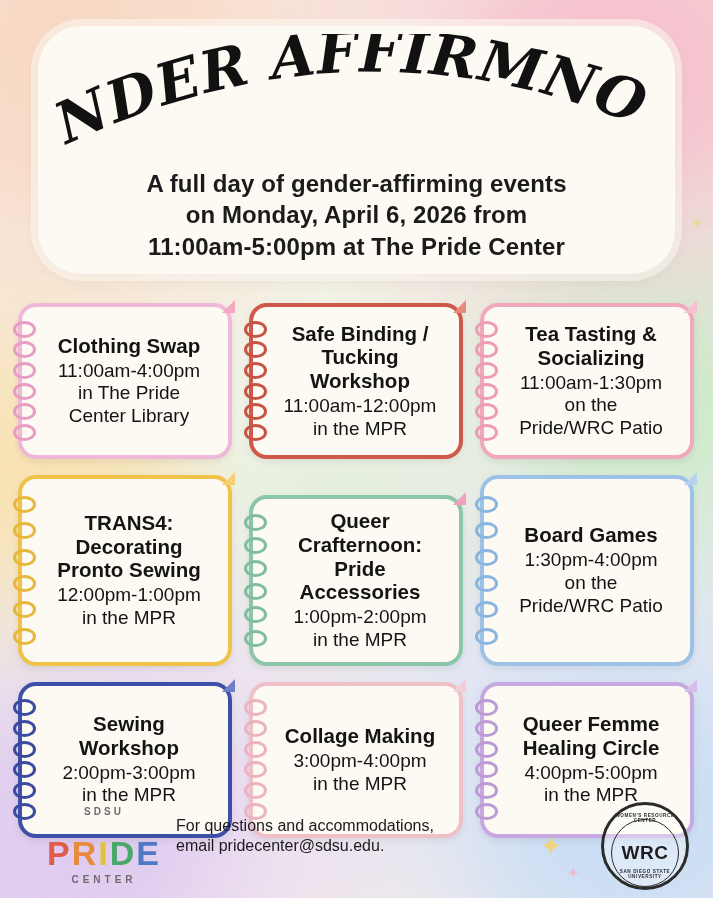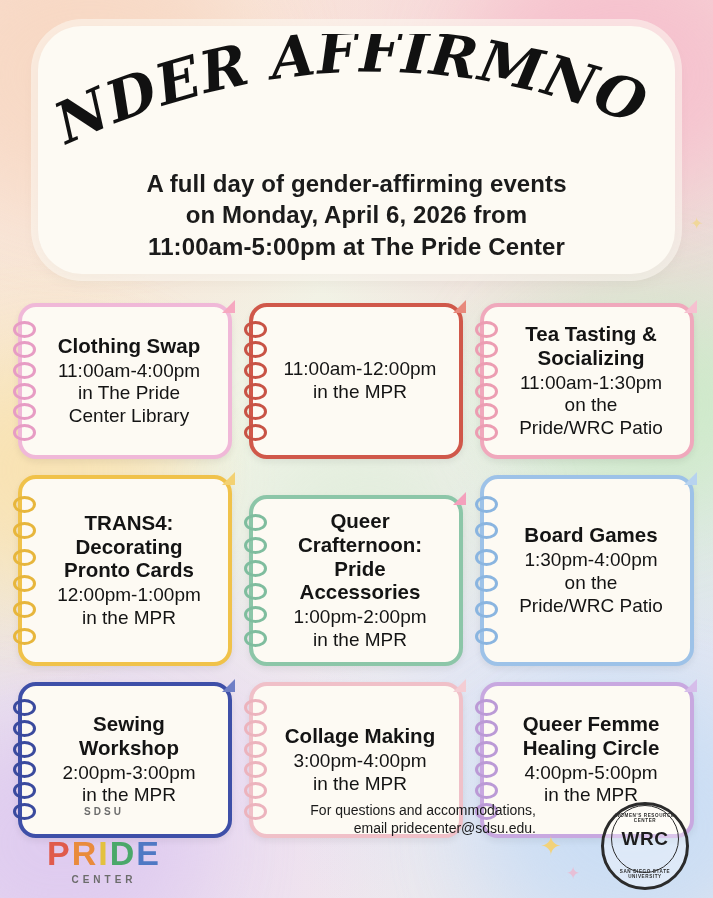--- a/index.html
+++ b/index.html
@@ -189,41 +189,41 @@
   .center-word {
     font-size: 10px;
     letter-spacing: 4px;
     color: #6c6c6c;
     font-weight: bold;
     margin-top: 2px;
   }
   .contact {
     position: absolute;
     left: 176px;
-    top: 2px;
+    top: 16px;
     width: 360px;
-    text-align: right;
-    font-size: 14px;
+    text-align: left;
+    font-size: 16px;
     line-height: 1.28;
     color: #1b1b1b;
   }
   .wrc {
     position: absolute;
     right: 26px;
     top: 2px;
     width: 86px;
     height: 82px;
   }
   .wrc-circle {
     width: 82px;
     height: 82px;
     border-radius: 50%;
     border: 3px solid #2b2b2b;
     display: flex;
-    align-items: flex-start;
+    align-items: flex-end;
     justify-content: center;
     background: rgba(255,255,255,0.35);
     position: relative;
   }
   .wrc-inner {
     width: 66px; height: 66px;
     border-radius: 50%;
     border: 1.5px solid #2b2b2b;
     display: flex;
     align-items: center;
@@ -308,20 +308,21 @@
         <div class="rings">
           <div class="ring" style="border-color: rgb(200, 83, 69);"></div>
           <div class="ring" style="border-color: rgb(200, 83, 69);"></div>
           <div class="ring" style="border-color: rgb(200, 83, 69);"></div>
           <div class="ring" style="border-color: rgb(200, 83, 69);"></div>
           <div class="ring" style="border-color: rgb(200, 83, 69);"></div>
           <div class="ring" style="border-color: rgb(200, 83, 69);"></div>
         </div>
         <div class="tab" style="border-bottom-color: rgb(232, 137, 124);"></div>
         <div class="card-inner">
+          <div class="card-title">Safe Binding / Tucking Workshop</div>
           <div class="card-lines">
             <div>11:00am-12:00pm</div>
             <div>in the MPR</div>
           </div>
         </div>
       </div>
       <div class="card" style="border-color: rgb(240, 168, 188);">
         <div class="rings">
           <div class="ring" style="border-color: rgb(236, 157, 178);"></div>
           <div class="ring" style="border-color: rgb(236, 157, 178);"></div>
@@ -344,21 +345,21 @@
         <div class="rings">
           <div class="ring" style="border-color: rgb(231, 182, 60);"></div>
           <div class="ring" style="border-color: rgb(231, 182, 60);"></div>
           <div class="ring" style="border-color: rgb(231, 182, 60);"></div>
           <div class="ring" style="border-color: rgb(231, 182, 60);"></div>
           <div class="ring" style="border-color: rgb(231, 182, 60);"></div>
           <div class="ring" style="border-color: rgb(231, 182, 60);"></div>
         </div>
         <div class="tab" style="border-bottom-color: rgb(243, 209, 115);"></div>
         <div class="card-inner">
-          <div class="card-title">TRANS4: Decorating Pronto Cards</div>
+          <div class="card-title">TRANS4: Decorating Pronto Sewing</div>
           <div class="card-lines">
             <div>12:00pm-1:00pm</div>
             <div>in the MPR</div>
           </div>
         </div>
       </div>
       <div class="card" style="border-color: rgb(140, 198, 168); margin-top: 20px;">
         <div class="rings">
           <div class="ring" style="border-color: rgb(127, 189, 158);"></div>
           <div class="ring" style="border-color: rgb(127, 189, 158);"></div>

